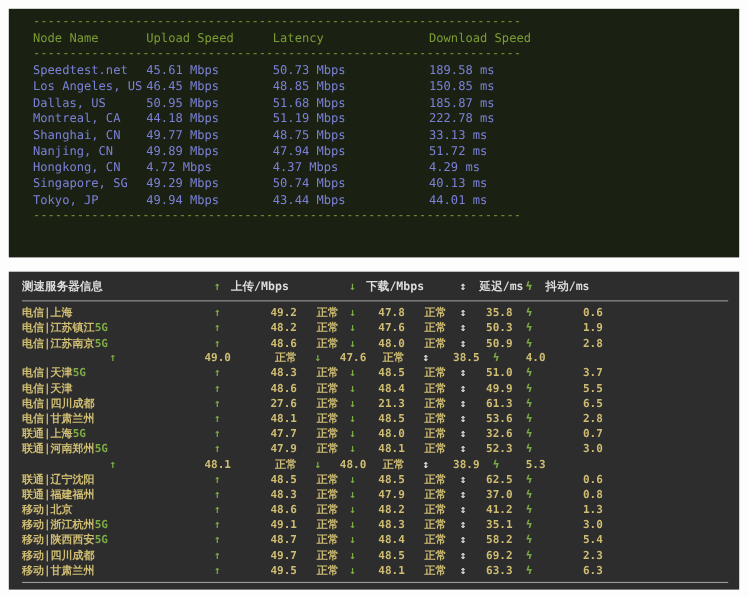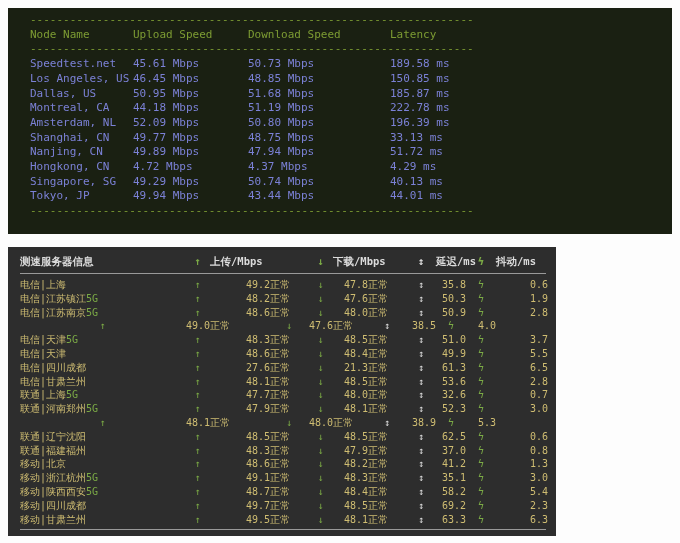--- a/index.html
+++ b/index.html
@@ -20,52 +20,52 @@
     font-size:11px;line-height:14.7px;white-space:nowrap;overflow:hidden;
   }
   .st-row{
     display:grid;grid-template-columns:103px 115px 142px auto;
     font-size:11px;line-height:14.7px;
     color:var(--terminal-blue,#7b81d6);white-space:nowrap;
   }
   .st-row.st-header{color:var(--terminal-green,#7d9c33);}
   
   .panel2{
-    position:absolute;left:8px;top:247px;width:548px;height:289px;
+    position:absolute;left:8px;top:247px;width:664px;height:289px;
     background:var(--table-bg,#2d2d2d);
     box-sizing:border-box;padding:6px 10px 0 12px;overflow:hidden;
   }
   .cn-header{
     display:grid;grid-template-columns:165px 25px 98px 25px 73px 30px 30px 30px 52px;
     color:var(--table-header-text,#dcdcdc);
     font-size:10.5px;line-height:17px;font-weight:bold;white-space:nowrap;
   }
   .cn-row{
     display:grid;grid-template-columns:165px 25px 60px 38px 25px 35px 38px 30px 30px 30px 52px;
-    font-size:10px;line-height:13.8px;font-weight:normal;
+    font-size:10px;line-height:13.8px;font-weight:bold;
     color:var(--table-text,#cfbd72);white-space:nowrap;
   }
   .ctr{text-align:left;}
   .num{text-align:right;}
-  .status{text-align:left;}
+  .status{text-align:right;}
   .arr{text-align:center;color:var(--table-green,#7cab46);}
   .arr.updown{color:var(--table-header-text,#dcdcdc);}
   .tag{color:var(--table-green,#7cab46);}
   .hline{border-top:1px solid var(--table-line,#999);margin:3px 0 4px 0;}
 </style>
 </head>
 <body>
 
 <div class="panel1">
   <div class="sep">-------------------------------------------------------------------</div>
   <div class="st-row st-header">
     <span>Node Name</span>
     <span>Upload Speed</span>
+    <span>Latency</span>
     <span>Download Speed</span>
-    <span>Latency</span>
   </div>
   <div class="sep">-------------------------------------------------------------------</div>
   <div id="st-rows">
       <div class="st-row">
        <span>Speedtest.net</span>
        <span>45.61 Mbps</span>
        <span>50.73 Mbps</span>
        <span>189.58 ms</span>
      </div>
       <div class="st-row">
@@ -78,26 +78,20 @@
        <span>Dallas, US</span>
        <span>50.95 Mbps</span>
        <span>51.68 Mbps</span>
        <span>185.87 ms</span>
      </div>
       <div class="st-row">
        <span>Montreal, CA</span>
        <span>44.18 Mbps</span>
        <span>51.19 Mbps</span>
        <span>222.78 ms</span>
-     </div>
-      <div class="st-row">
-       <span>Amsterdam, NL</span>
-       <span>52.09 Mbps</span>
-       <span>50.80 Mbps</span>
-       <span>196.39 ms</span>
      </div>
       <div class="st-row">
        <span>Shanghai, CN</span>
        <span>49.77 Mbps</span>
        <span>48.75 Mbps</span>
        <span>33.13 ms</span>
      </div>
       <div class="st-row">
        <span>Nanjing, CN</span>
        <span>49.89 Mbps</span>

